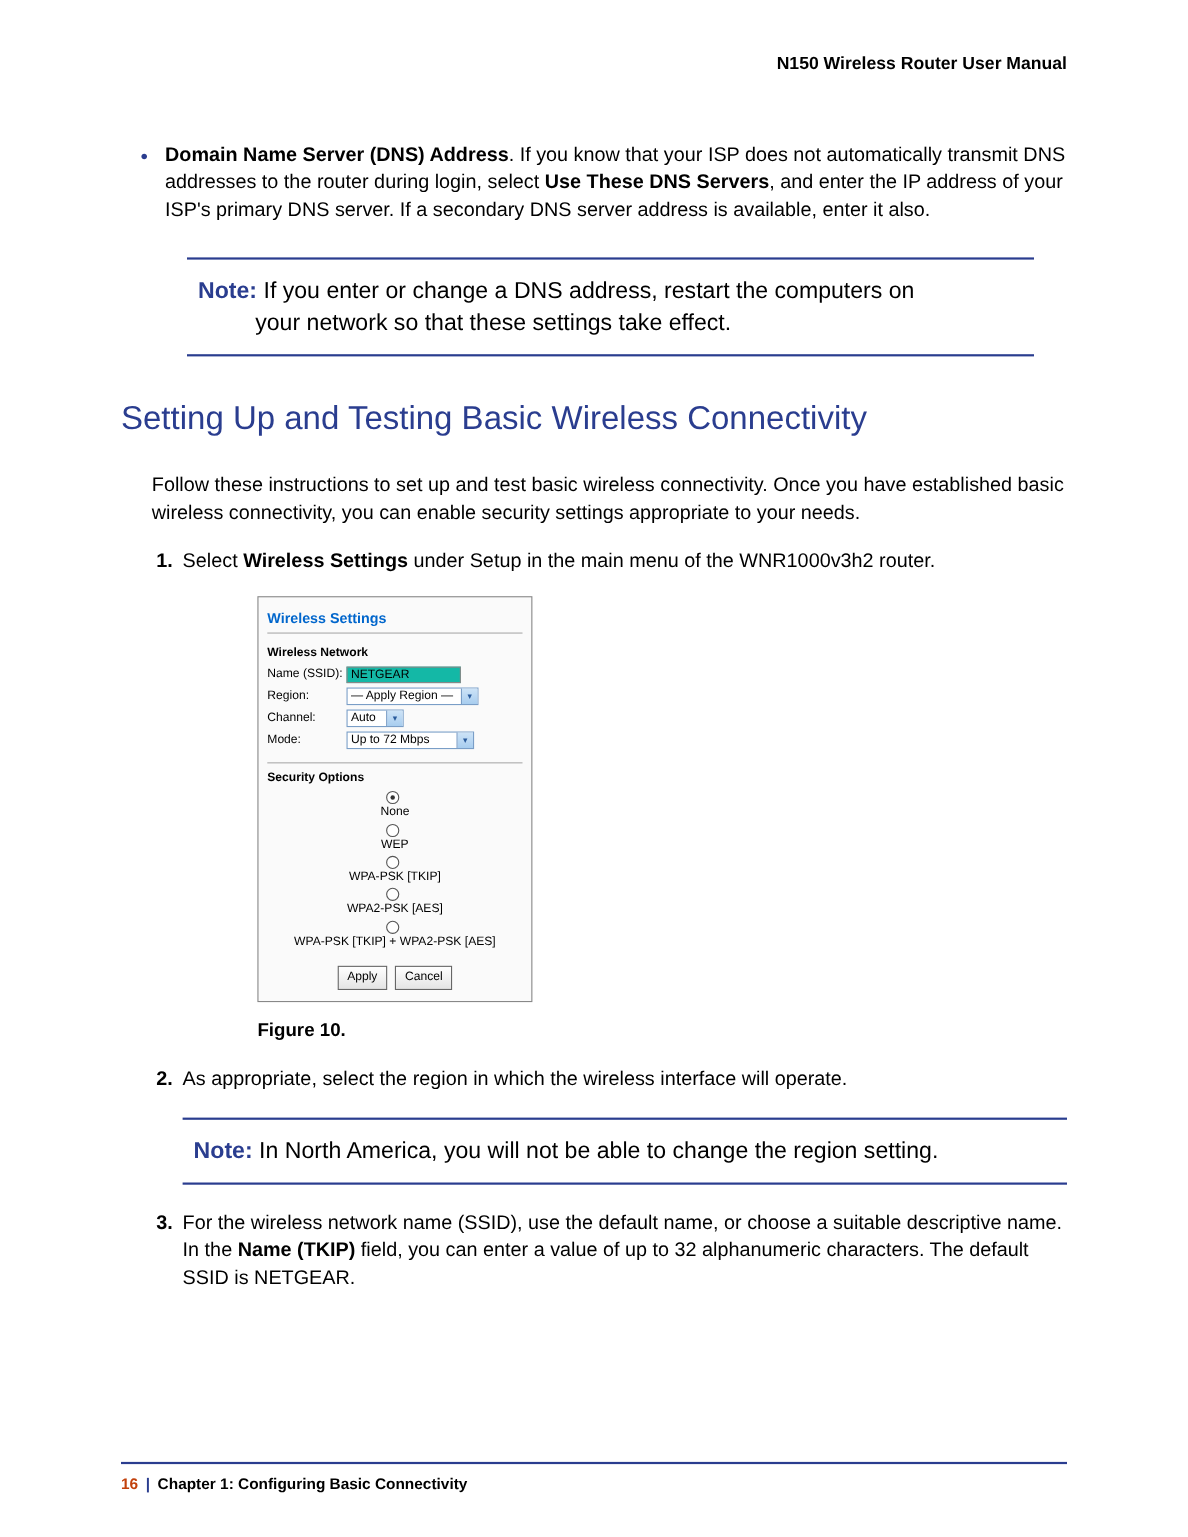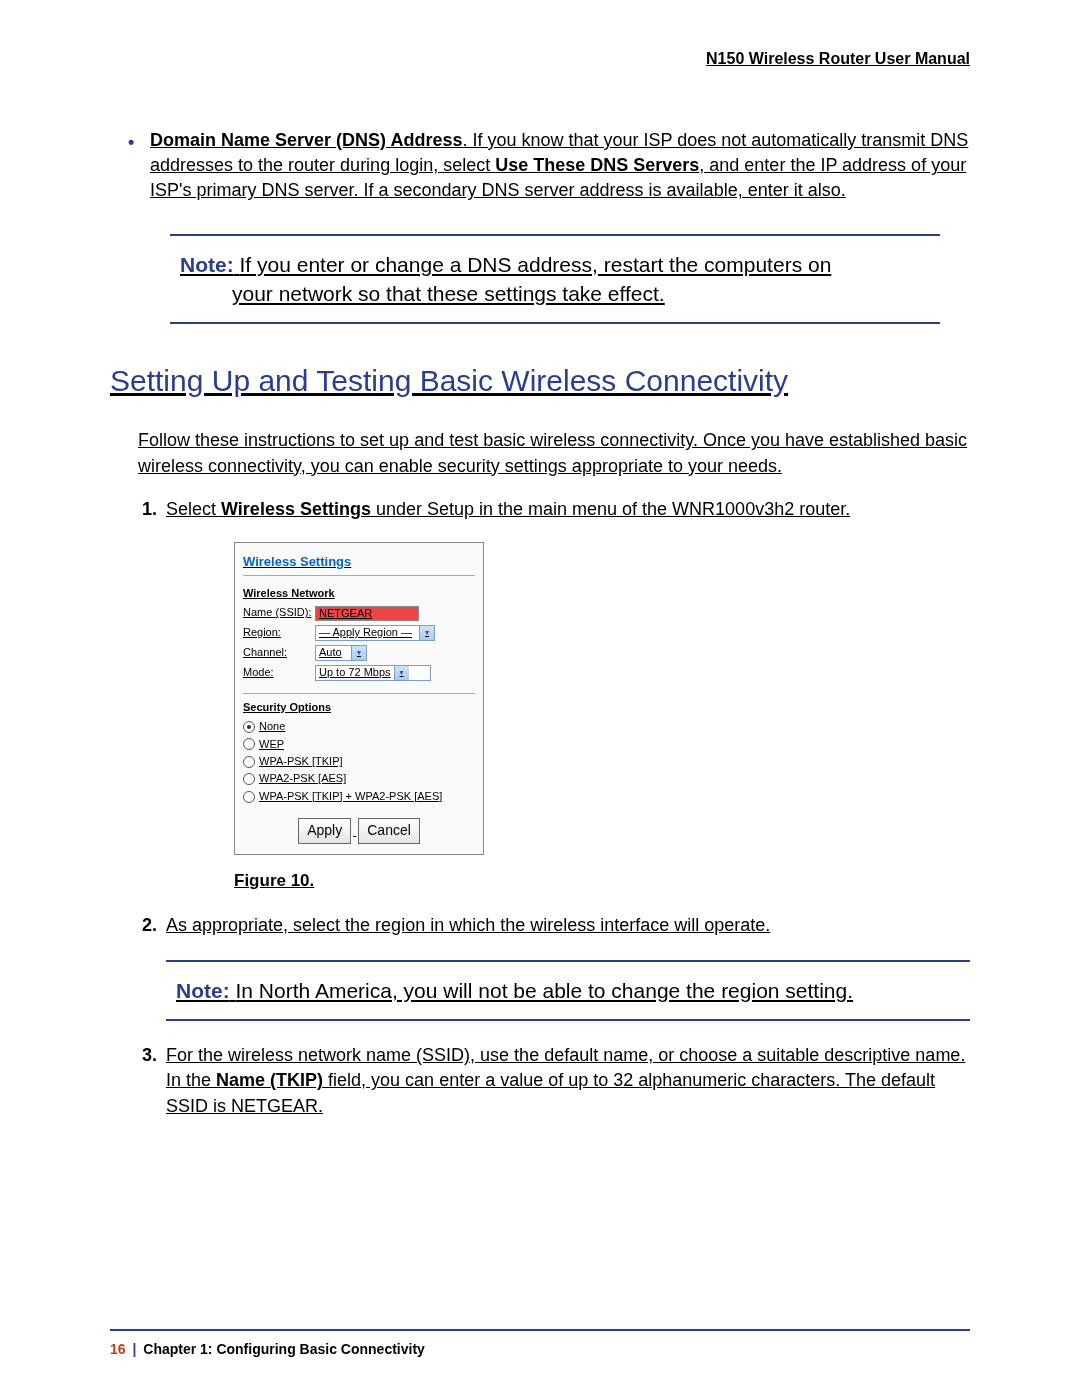--- a/index.html
+++ b/index.html
@@ -8,21 +8,20 @@
     font-family: Arial, Helvetica, sans-serif;
     background: #fff;
     color: #000;
   }
   .page {
     width: 1080px;
     height: 1397px;
     position: relative;
     box-sizing: border-box;
     padding: 50px 110px 44px 110px;
-    text-decoration: underline;
   }
   .header-title {
     text-align: right;
     font-weight: bold;
     font-size: 16px;
     margin-bottom: 60px;
   }
   .bullet-para {
     font-size: 18px;
     line-height: 1.4;
@@ -117,21 +116,21 @@
     align-items: center;
     margin-bottom: 4px;
   }
   .router-label {
     width: 72px;
     font-size: 11px;
   }
   .router-input {
     font-size: 11px;
     border: 1px solid #888;
-    background: #ef4444;
+    background: #14b8a6;
     padding: 1px 3px;
     height: 15px;
     box-sizing: border-box;
   }
   .ssid-input { width: 104px; }
   .router-select {
     font-size: 11px;
     border: 1px solid #7a9ec7;
     background: #fff;
     height: 16px;
@@ -147,31 +146,32 @@
     width: 14px;
     height: 14px;
     margin-left: 3px;
     background: linear-gradient(#cde3f7,#a8cdef);
     border-left: 1px solid #7a9ec7;
     font-size: 8px;
     color: #2a5b9c;
   }
   .region-select { width: 120px; justify-content: space-between; }
   .channel-select { width: 52px; justify-content: space-between; }
-  .mode-select { width: 116px; }
+  .mode-select { width: 116px; justify-content: space-between; }
   .security-options {
     margin-top: 12px;
     border-top: 1px solid #aaa;
     padding-top: 6px;
   }
   .radio-row {
     display: flex;
     align-items: center;
     margin-bottom: 2px;
     font-size: 11px;
+    flex-direction: column;
   }
   .radio-circle {
     width: 10px;
     height: 10px;
     border: 1px solid #555;
     border-radius: 50%;
     margin-right: 4px;
     display: inline-flex;
     align-items: center;
     justify-content: center;
@@ -181,21 +181,21 @@
     width: 4px;
     height: 4px;
     border-radius: 50%;
     background: #333;
   }
   .router-buttons {
     text-align: center;
     margin-top: 14px;
   }
   .router-btn {
-    font-size: 14px;
+    font-size: 11px;
     border: 1px solid #666;
     background: linear-gradient(#fff,#e4e4e4);
     padding: 2px 8px;
     margin: 0 2px;
     display: inline-block;
   }
 
   .footer {
     position: absolute;
     left: 110px;

